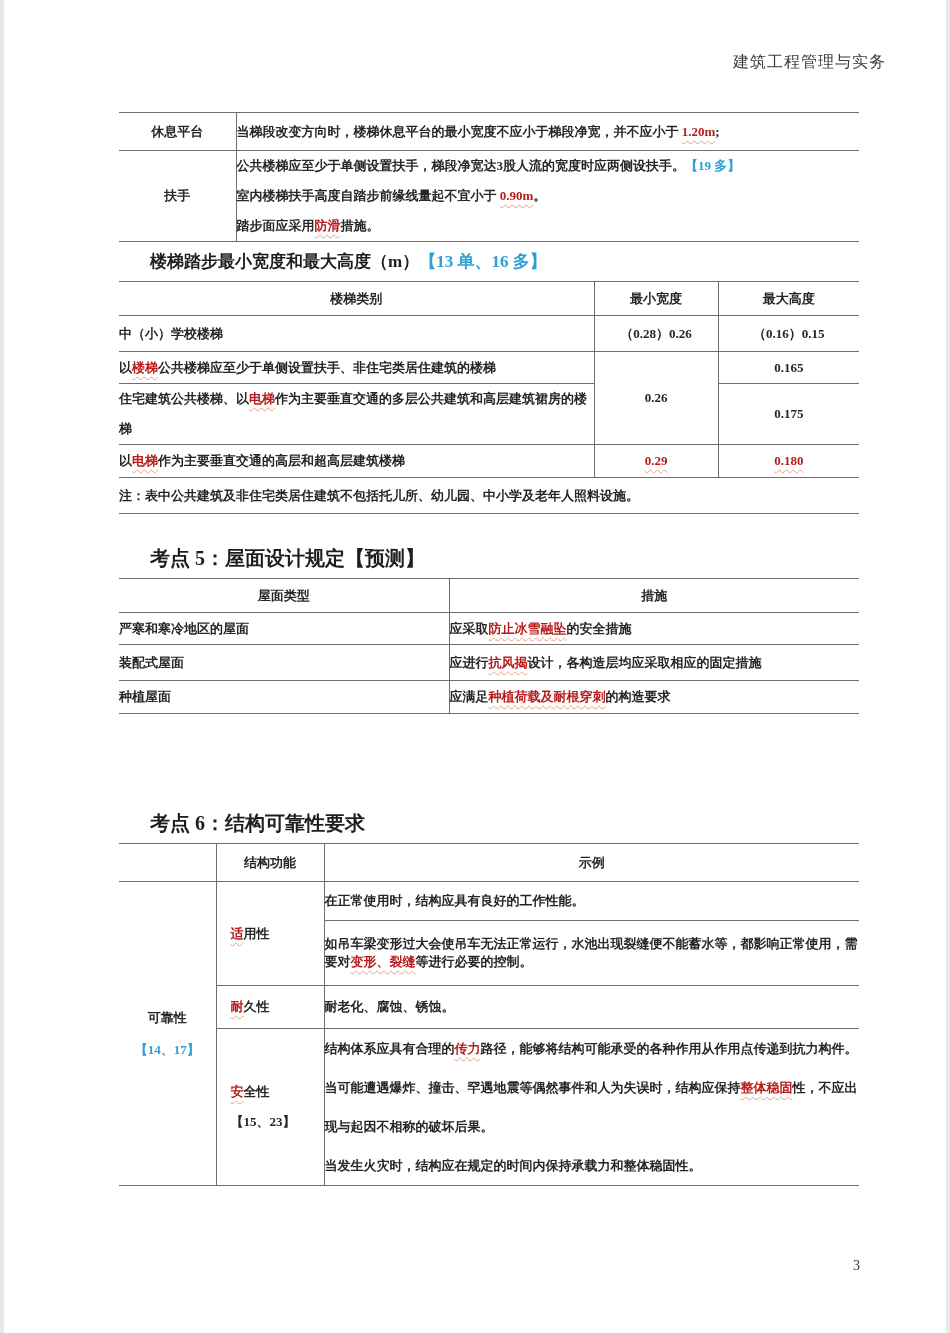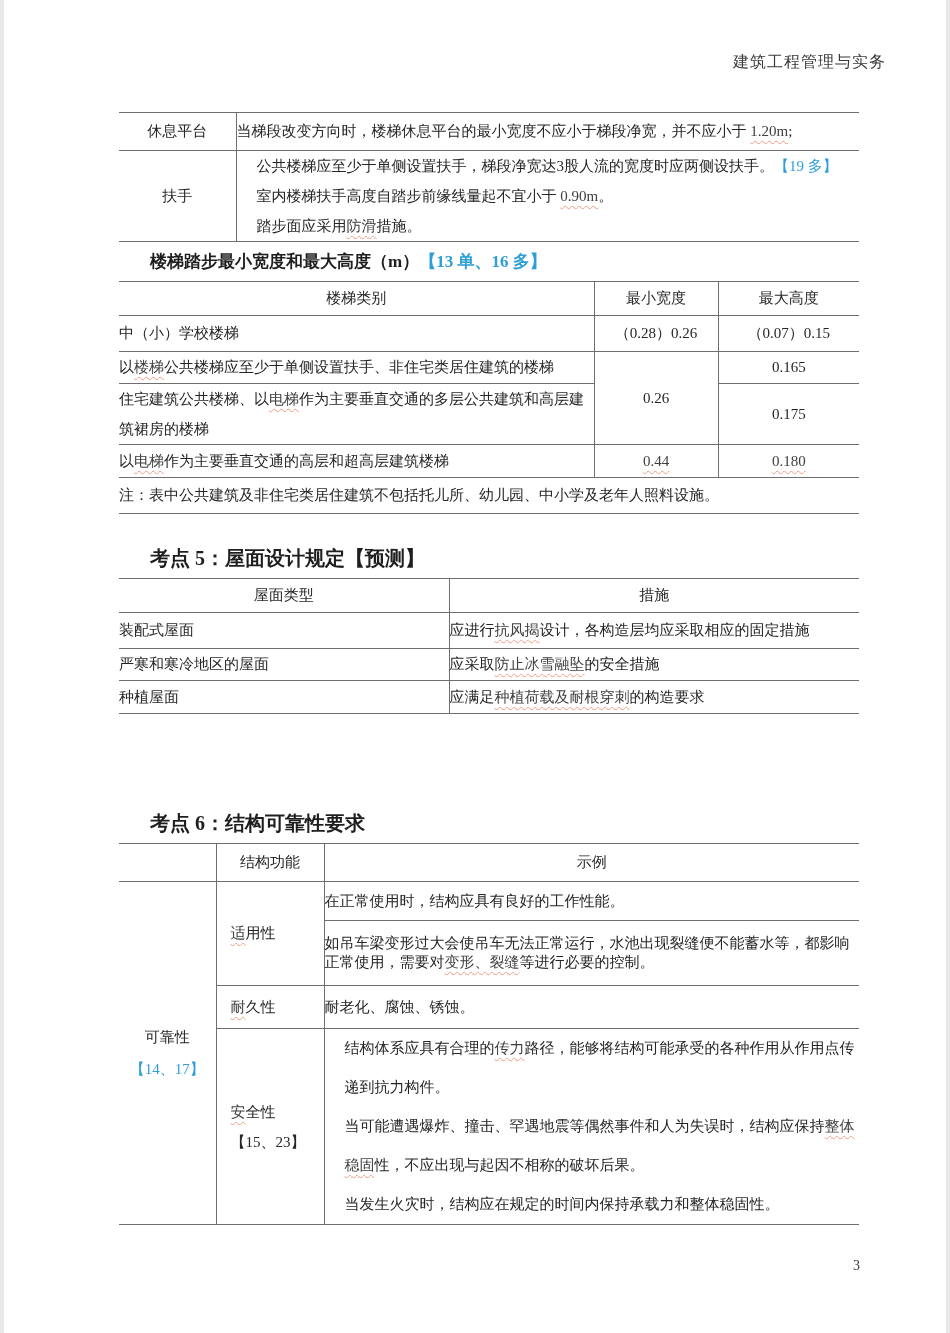--- a/index.html
+++ b/index.html
@@ -22,29 +22,29 @@
   .page-number {
     position:absolute; top:1258px; left:849px;
     font-size:14px; color:#3a3a3a;
   }
 
   
   .tbl {
     position:absolute; left:115px; width:740px;
     border-collapse:collapse; table-layout:fixed;
     border-top:1px solid #6e6e6e; border-bottom:1px solid #6e6e6e;
-    font-size:15px; color:#262626;
+    font-size:13px; color:#262626;font-weight:bold;
   }
   .tbl tr { border-top:1px solid #6e6e6e; }
   .tbl td { padding:0; vertical-align:middle; word-break:break-all; }
   .tbl .bl { border-left:1px solid #6e6e6e; }
   .c-center { text-align:center; }
   .pad { padding-left:12px; padding-right:10px; }
   .pad-s { padding-left:4px; padding-right:8px; }
-  .pad div, .pad-s div { line-height:30px;padding-left:20px; }
+  .pad div, .pad-s div { line-height:30px; }
   .lh30 { line-height:30px; }
 
   
   .kaodian {
     position:absolute; left:146px;
     font-size:20px; font-weight:bold; color:#1e1e1e;
     line-height:30px;
   }
   .sub-title {
     position:absolute; left:146px;
@@ -58,21 +58,21 @@
   .t2 { top:281px; }
   .t3 { top:578px; }
   .t4 { top:843px; }
 
   .t4 .fn { padding-left:14px; }
   .t4 .pad div { line-height:39px; }
   .t4 .group-cell div { line-height:32px; text-align:center; }
 
   
   .seg-rw {
-    color:#404040;
+    color:#b91c1c;
     text-decoration-line:underline;
     text-decoration-style:wavy;
     text-decoration-color:#eb9d85;
     text-decoration-thickness:1px;
     text-underline-offset:4px;
   }
   .seg-b { color:#2d9fd6; }
 </style>
 </head>
 <body>
@@ -112,61 +112,61 @@
       </colgroup>
     <tbody>
       <tr style="height:34px">
         <td class="c-center">楼梯类别</td>
         <td class="bl c-center">最小宽度</td>
         <td class="bl c-center">最大高度</td>
       </tr>
       <tr style="height:36px">
         <td class="pad-s"><span>中（小）学校楼梯</span></td>
         <td class="bl c-center"><span>（0.28）0.26</span></td>
-        <td class="bl c-center"><span>（0.07）0.15</span></td>
+        <td class="bl c-center"><span>（0.16）0.15</span></td>
       </tr>
       <tr style="height:32px">
         <td class="pad-s"><span>以</span><span class="seg-rw">楼梯</span><span>公共楼梯应至少于单侧设置扶手、非住宅类居住建筑的楼梯</span></td>
         <td class="bl c-center" rowspan="2"><span>0.26</span></td>
         <td class="bl c-center"><span>0.165</span></td>
       </tr>
       <tr style="height:60px">
         <td class="pad-s lh30"><span>住宅建筑公共楼梯、以</span><span class="seg-rw">电梯</span><span>作为主要垂直交通的多层公共建筑和高层建筑裙房的楼梯</span></td>
         <td class="bl c-center"><span>0.175</span></td>
       </tr>
       <tr style="height:33px">
         <td class="pad-s"><span>以</span><span class="seg-rw">电梯</span><span>作为主要垂直交通的高层和超高层建筑楼梯</span></td>
-        <td class="bl c-center"><span class="seg-rw">0.44</span></td>
+        <td class="bl c-center"><span class="seg-rw">0.29</span></td>
         <td class="bl c-center"><span class="seg-rw">0.180</span></td>
       </tr>
       <tr style="height:36px">
         <td colspan="3" class="pad-s"><span>注：表中公共建筑及非住宅类居住建筑不包括托儿所、幼儿园、中小学及老年人照料设施。</span></td>
       </tr>
     </tbody>
   </table>
 
   <div class="kaodian" style="top:543px"><span>考点 5：屋面设计规定【预测】</span></div>
 
   <table class="tbl t3">
     <colgroup>
         <col style="width:330px">
         <col style="width:410px">
       </colgroup>
     <tbody>
       <tr style="height:34px">
         <td class="c-center">屋面类型</td>
         <td class="bl c-center">措施</td>
       </tr>
+      <tr style="height:32px">
+        <td class="pad-s"><span>严寒和寒冷地区的屋面</span></td>
+        <td class="bl pad"><span>应采取</span><span class="seg-rw">防止冰雪融坠</span><span>的安全措施</span></td>
+      </tr>
       <tr style="height:36px">
         <td class="pad-s"><span>装配式屋面</span></td>
         <td class="bl pad"><span>应进行</span><span class="seg-rw">抗风揭</span><span>设计，各构造层均应采取相应的固定措施</span></td>
-      </tr>
-      <tr style="height:32px">
-        <td class="pad-s"><span>严寒和寒冷地区的屋面</span></td>
-        <td class="bl pad"><span>应采取</span><span class="seg-rw">防止冰雪融坠</span><span>的安全措施</span></td>
       </tr>
       <tr style="height:33px">
         <td class="pad-s"><span>种植屋面</span></td>
         <td class="bl pad"><span>应满足</span><span class="seg-rw">种植荷载及耐根穿刺</span><span>的构造要求</span></td>
       </tr>
     </tbody>
   </table>
 
   <div class="kaodian" style="top:808px"><span>考点 6：结构可靠性要求</span></div>
 

